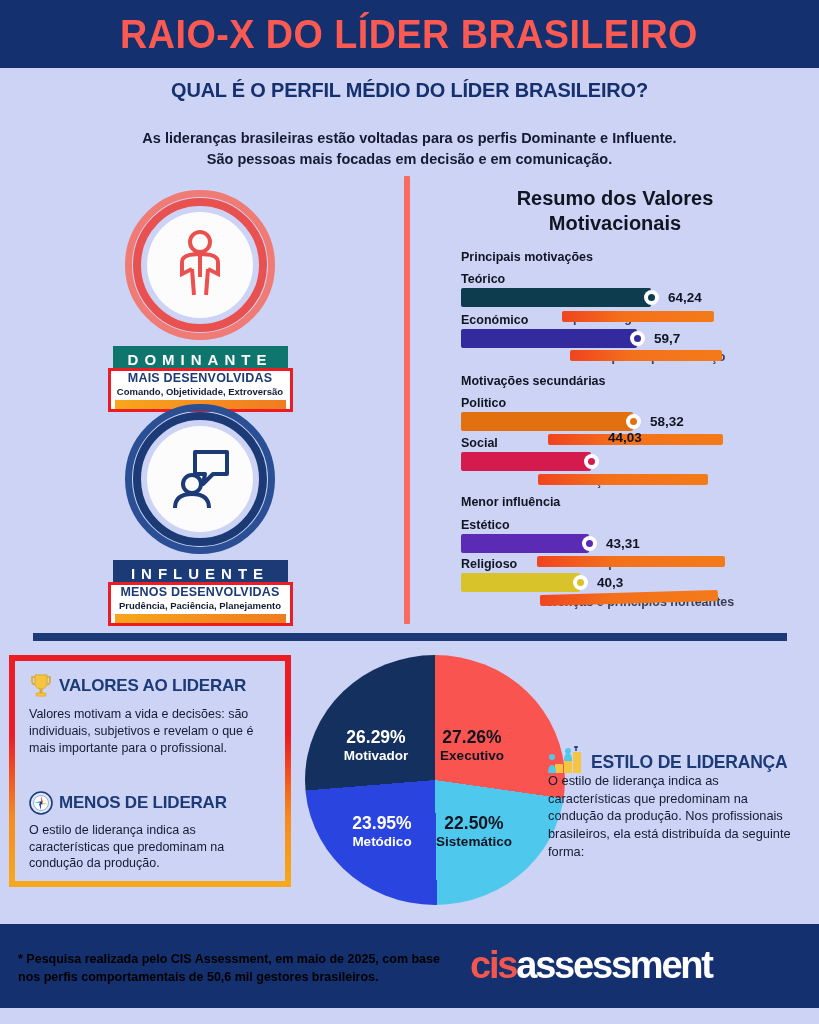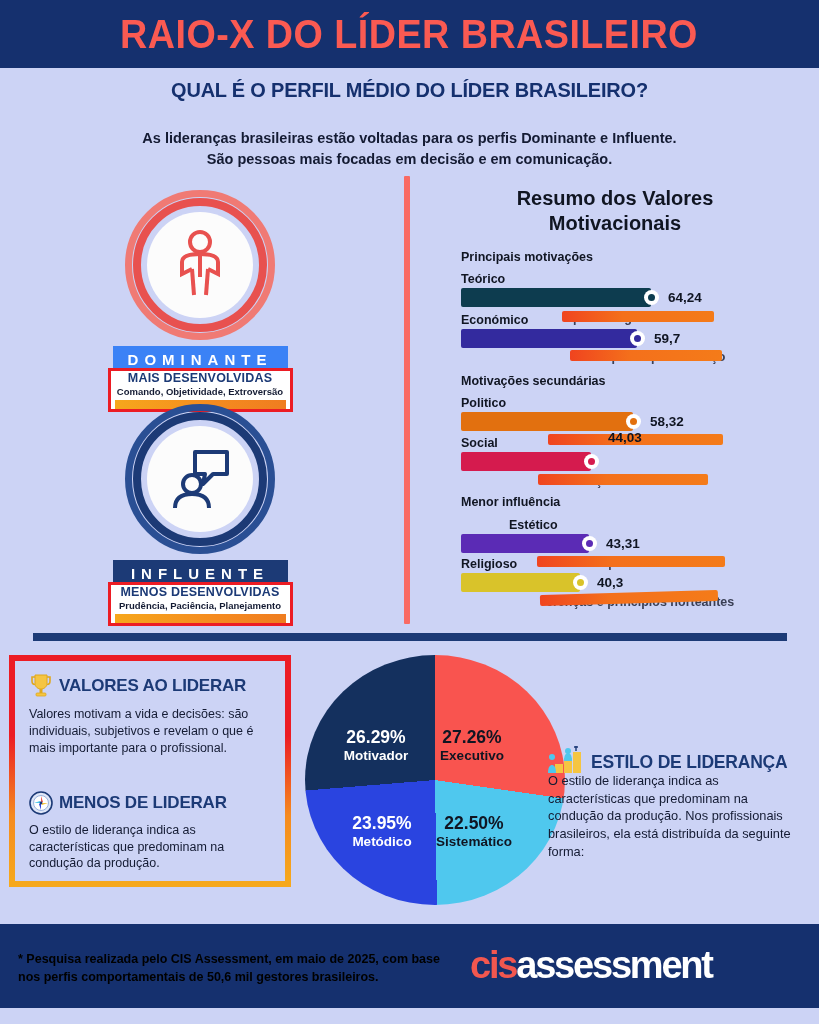--- a/index.html
+++ b/index.html
@@ -187,21 +187,21 @@
           <circle cx="32" cy="13" r="10" fill="none" stroke="#e8514f" stroke-width="4"></circle>
           <path d="M32 25 L32 48" stroke="#e8514f" stroke-width="4" fill="none"></path>
           <path d="M14 33 C14 27 22 25 32 25 C42 25 50 27 50 33" stroke="#e8514f" stroke-width="4" fill="none"></path>
           <path d="M14 33 L14 45 L24 40" stroke="#e8514f" stroke-width="4" fill="none"></path>
           <path d="M50 33 L50 45 L40 40" stroke="#e8514f" stroke-width="4" fill="none"></path>
           <path d="M24 40 L26 66" stroke="#e8514f" stroke-width="4" fill="none"></path>
           <path d="M40 40 L38 66" stroke="#e8514f" stroke-width="4" fill="none"></path>
         </svg>
       </div>
     </div>
-    <div class="profile-label" style="background:#3b82f6;">DOMINANTE</div>
+    <div class="profile-label" style="background:#0f766e;">DOMINANTE</div>
     <div class="devbox" style="border-color:#ec1c24;">
       <div class="devbox-title">MAIS DESENVOLVIDAS</div>
       <div class="devbox-sub">Comando, Objetividade, Extroversão</div>
       <div class="devbox-bar"></div>
     </div>
   </div>
 
   <div class="badge-wrap" style="left:104px;top:404px;width:192px;">
     <div class="disc-outer">
       <div class="disc-ring1" style="border:7px solid #2a4f94;"></div>
@@ -259,21 +259,21 @@
   <div class="bar-label" style="left:461px;top:436px;">Social</div>
   <div class="bar" style="left:461px;top:452px;width:130px;background:#d51b4e;"></div>
   <div class="bar-knob" style="left:584px;top:454px;">
       <i style="background:#d51b4e;"></i>
     </div>
   <div class="bar-value" style="left:608px;top:430px;">44,03</div>
   <div class="hl-text" style="left:542px;top:474px;">contribuição com o coletivo</div>
   <div class="hl" style="left:538px;top:474px;width:170px;"></div>
 
   <div class="group-head" style="left:461px;top:495px;">Menor influência</div>
-  <div class="bar-label" style="left:461px;top:518px;margin-left:48px;">Estético</div>
+  <div class="bar-label" style="left:461px;top:518px;">Estético</div>
   <div class="bar" style="left:461px;top:534px;width:128px;background:#5b2bb5;"></div>
   <div class="bar-knob" style="left:582px;top:536px;">
       <i style="background:#5b2bb5;"></i>
     </div>
   <div class="bar-value" style="left:606px;top:536px;">43,31</div>
   <div class="hl-text" style="left:552px;top:556px;">beleza e qualidade de vida</div>
   <div class="hl" style="left:537px;top:556px;width:188px;"></div>
 
   <div class="bar-label" style="left:461px;top:557px;">Religioso</div>
   <div class="bar" style="left:461px;top:573px;width:119px;background:#d9c32a;"></div>

